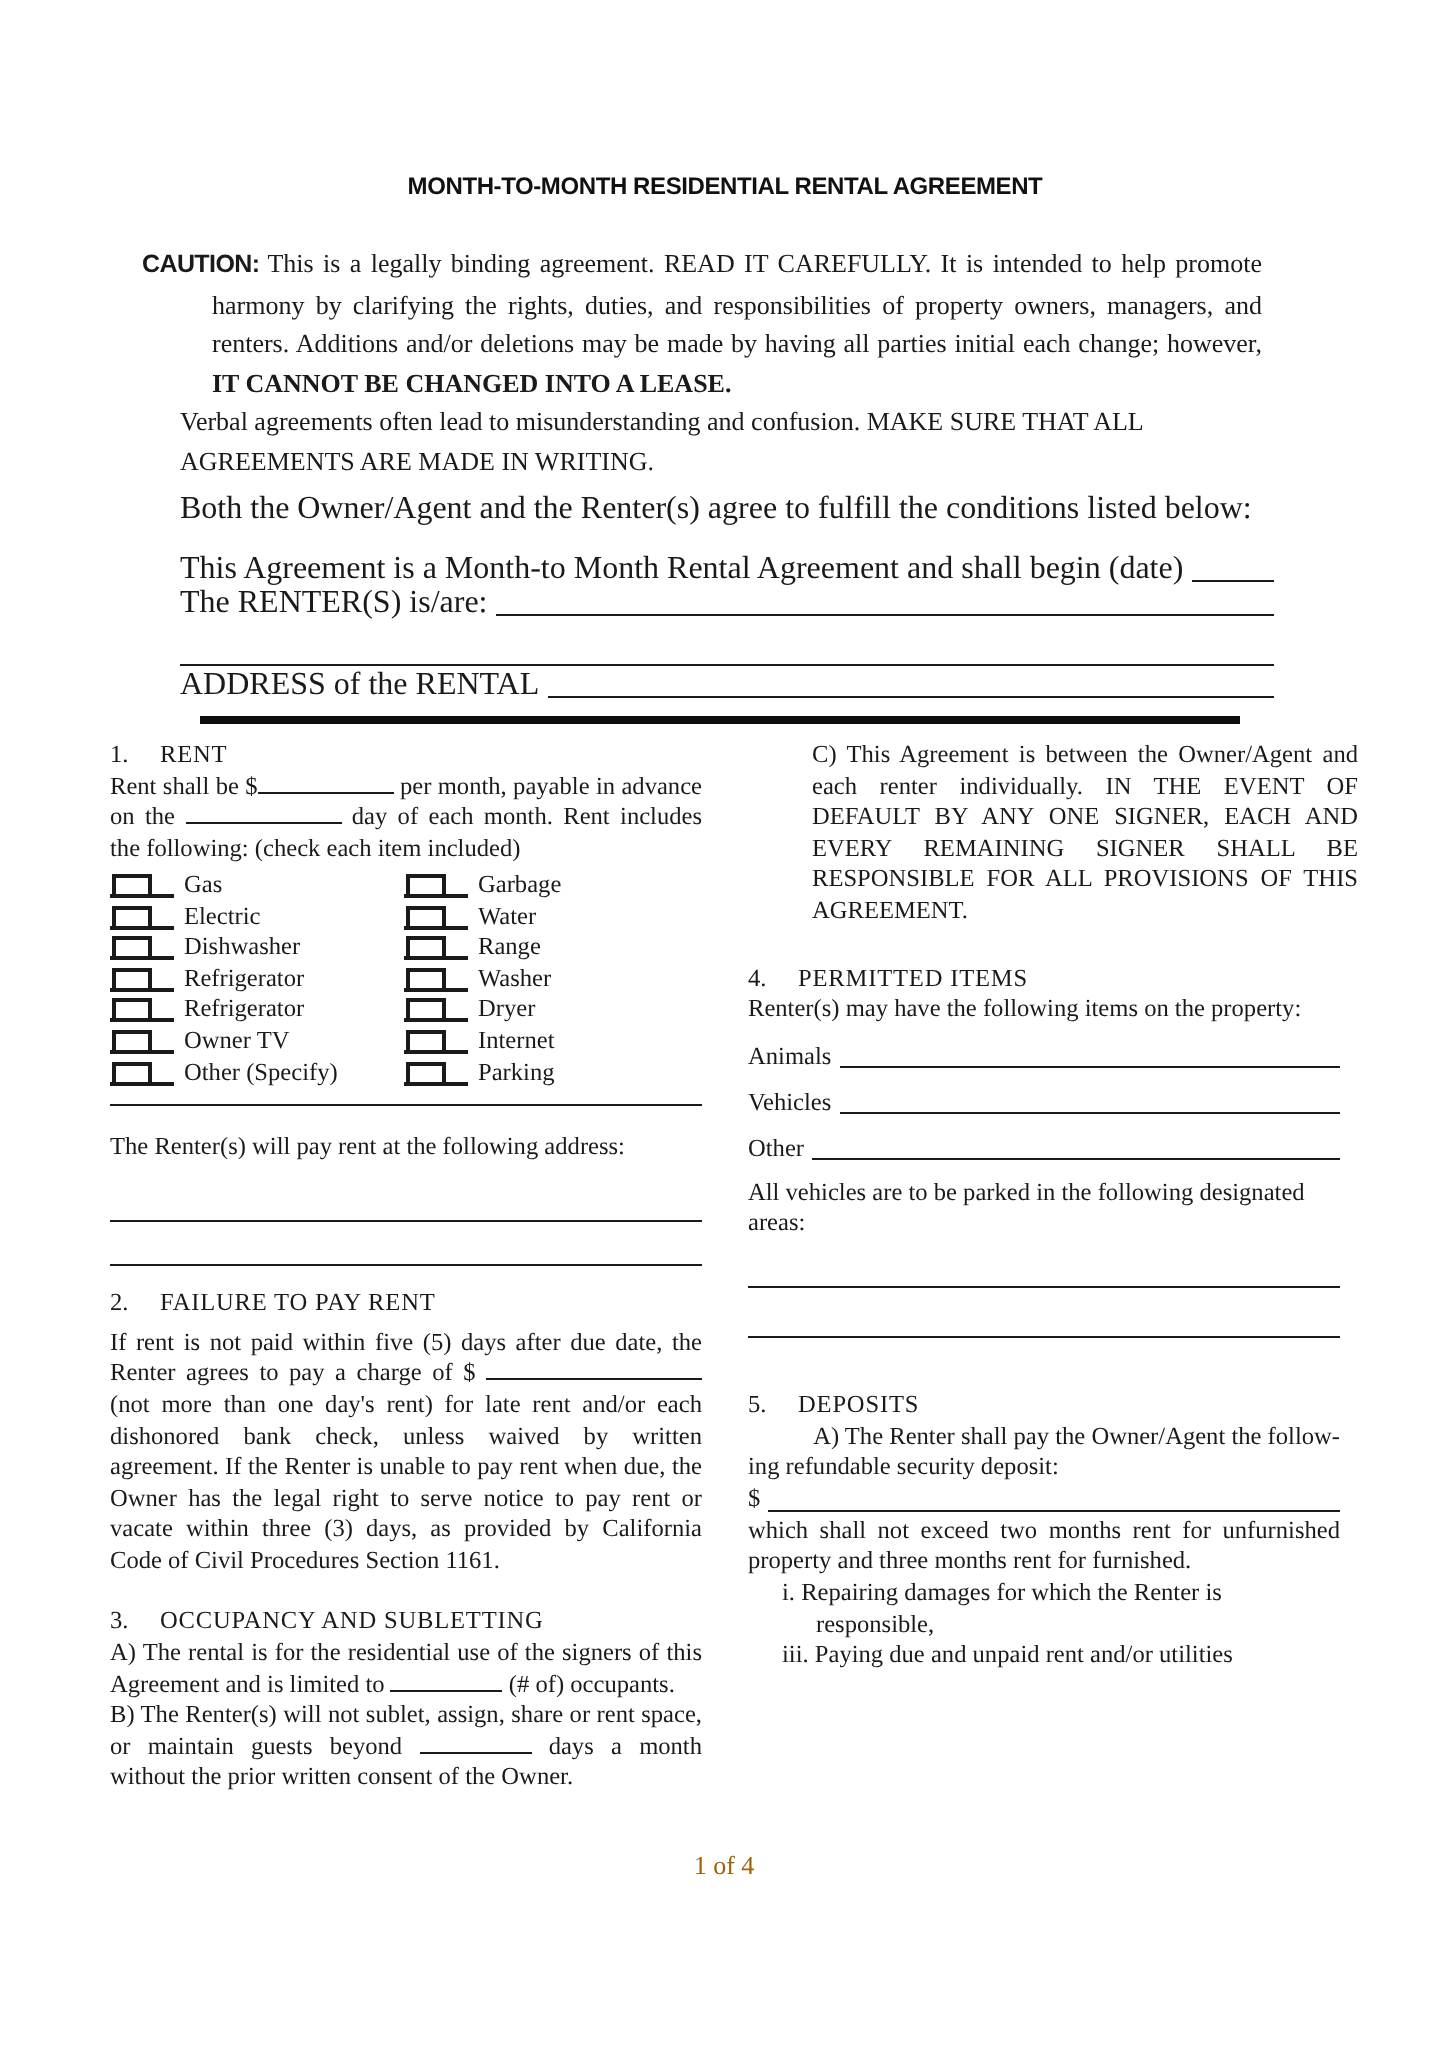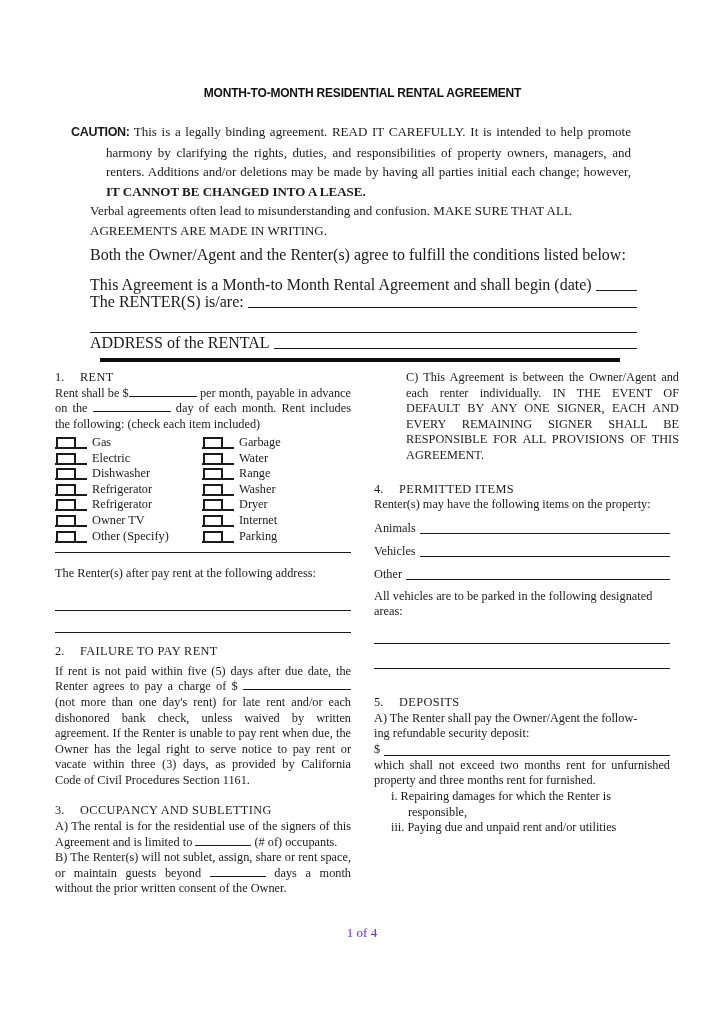--- a/index.html
+++ b/index.html
@@ -82,21 +82,21 @@
   .parking-text { margin-top: 7px; text-align: left; }
   .park-line-1 { margin-top: 23px; }
   .park-line-2 { margin-top: 24px; }
 
   .sec-5 { margin-top: 26px; }
   .dollar-row { display: flex; align-items: flex-end; height: 16px; }
   .dep-item { padding-left: 34px; text-indent: -17px; text-align: left; }
 
   .footer {
     position: absolute; top: 925px; left: 0; width: 724px;
-    text-align: center; font-size: 13px; color: #6d28d9;
+    text-align: center; font-size: 13px; color: #a16207;
     font-family: "Liberation Serif", "DejaVu Serif", serif;
   }
 </style>
 </head>
 <body>
 
 <div class="page">
   <div class="content">
 
     <div class="title">MONTH-TO-MONTH RESIDENTIAL RENTAL AGREEMENT</div>
@@ -224,21 +224,21 @@
             </div>
             <div class="cbrow">
               <span class="cb">
                   <span class="cb-box"></span>
                 </span>
               <span class="cb-label">Parking</span>
             </div>
           </div>
 
           <div class="sec-body ruleline other-line"></div>
-          <div class="sec-body pay-address">The Renter(s) after pay rent at the following address:</div>
+          <div class="sec-body pay-address">The Renter(s) will pay rent at the following address:</div>
           <div class="sec-body ruleline pay-line-1"></div>
           <div class="sec-body ruleline pay-line-2"></div>
         </div>
 
         <div class="sec sec-2">
           <div class="sec-head">
             <span class="sec-num">2.</span>
             <span class="sec-title">FAILURE TO PAY RENT</span>
           </div>
           <div class="sec-body sec-body-gap">
@@ -288,21 +288,21 @@
           <div class="sec-body ruleline park-line-1"></div>
           <div class="sec-body ruleline park-line-2"></div>
         </div>
 
         <div class="sec sec-5">
           <div class="sec-head">
             <span class="sec-num">5.</span>
             <span class="sec-title">DEPOSITS</span>
           </div>
           <div class="sec-body">
-            <span style="display:block; text-align:left;">A)  The Renter shall pay the Owner/Agent the follow-</span>
+            <span style="display:block; text-align:right;">A)  The Renter shall pay the Owner/Agent the follow-</span>
             <span style="display:block; text-align:left;">ing refundable security deposit:</span>
           </div>
           <div class="sec-body dollar-row">
             <span class="lbl">$</span>
             <span class="fill"></span>
           </div>
           <div class="sec-body">which shall not exceed two months rent for unfurnished property and three months rent for furnished.</div>
           <div class="sec-body dep-item">i. Repairing damages for which the Renter is responsible,</div>
           <div class="sec-body dep-item">iii. Paying due and unpaid rent and/or utilities</div>
         </div>

